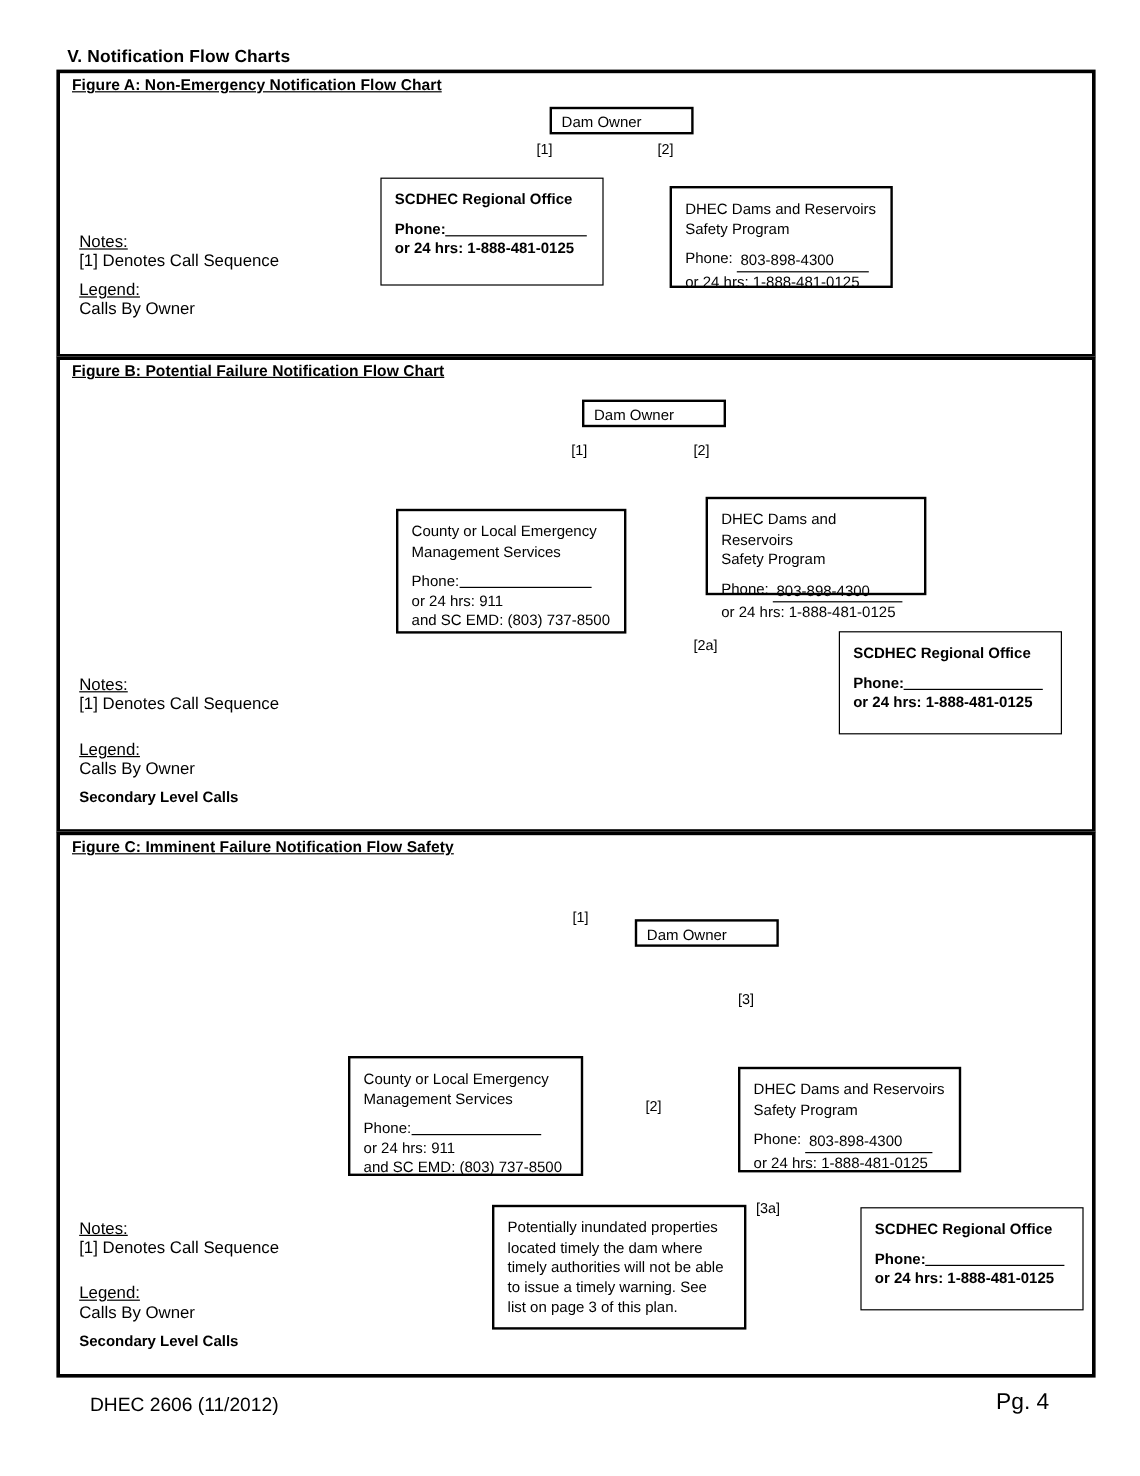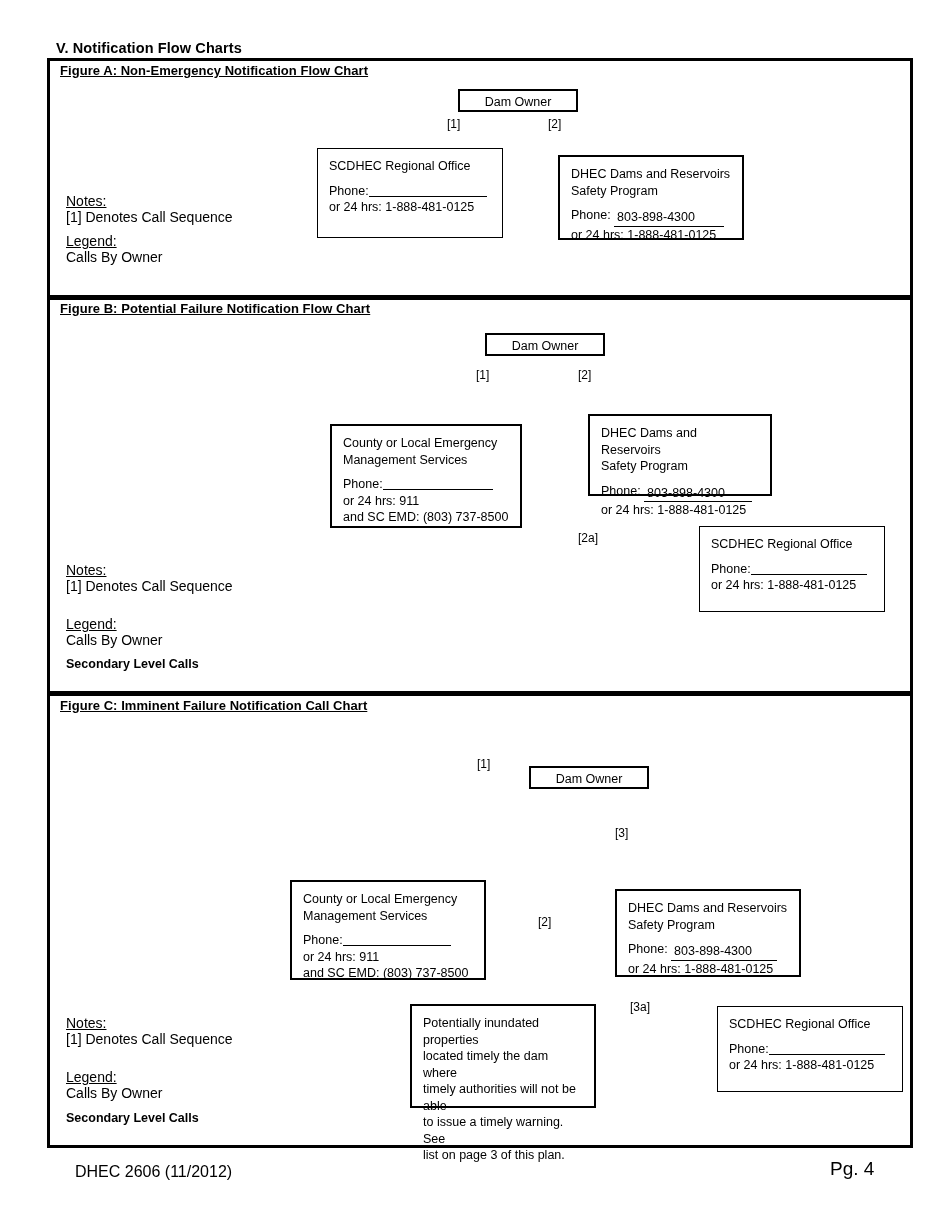--- a/index.html
+++ b/index.html
@@ -55,26 +55,25 @@
 
   
   .fbox {
     position: absolute;
     box-sizing: border-box;
     border: 2px solid #000000;
     background: #ffffff;
     font-size: 12.5px;
     line-height: 16.5px;
   }
-  .fbox.thin { border-width: 1.5px; }
+  .fbox.thin { border-width: 1.5px; font-weight: bold; }
   .fbox .pad {
     padding: 9px 11px;
   }
   .fbox.center {
-    text-align: center;
     font-size: 12.5px;
   }
   .fbox.center .pad { padding: 3px 8px; }
 
   .blankline {
     display: inline-block;
     border-bottom: 1px solid #000000;
     height: 12px;
     vertical-align: -2px;
   }
@@ -290,21 +289,21 @@
     <div>[1] Denotes Call Sequence</div>
   </div>
   <div class="notes-block" style="left:66px; top:616px;">
     <div class="ul-head">Legend:</div>
     <div>Calls By Owner</div>
   </div>
   <div class="legend-row" style="left:66px; top:657px;">Secondary Level Calls</div>
 
   <div class="panel" id="panel-c"></div>
 
-  <div class="fig-title" style="left:60px; top:698px;">Figure C: Imminent Failure Notification Call Chart</div>
+  <div class="fig-title" style="left:60px; top:698px;">Figure C: Imminent Failure Notification Flow Safety</div>
 
   <div class="fbox center" style="left:529px; top:766px; width:120px; height:23px;">
     <div class="pad">Dam Owner</div>
   </div>
 
   <div class="seqlabel" style="left:477px; top:757px;">[1]</div>
   <div class="seqlabel" style="left:538px; top:915px;">[2]</div>
   <div class="seqlabel" style="left:615px; top:826px;">[3]</div>
   <div class="seqlabel" style="left:630px; top:1000px;">[3a]</div>
 
@@ -327,21 +326,21 @@
       <div>Safety Program</div>
       <div class="spacer-line"></div>
       <div>
         <span>Phone:</span>
         <span class="filled" style="min-width:100px;">803-898-4300</span>
       </div>
       <div>or 24 hrs: 1-888-481-0125</div>
     </div>
   </div>
 
-  <div class="fbox" style="left:410px; top:1004px; width:186px; height:104px;">
+  <div class="fbox" style="left:410px; top:1004px; width:212px; height:104px;">
     <div class="pad">
       <div>Potentially inundated properties</div>
       <div>located timely the dam where</div>
       <div>timely authorities will not be able</div>
       <div>to issue a timely warning. See</div>
       <div>list on page 3 of this plan.</div>
     </div>
   </div>
 
   <div class="fbox thin" style="left:717px; top:1006px; width:186px; height:86px;">

